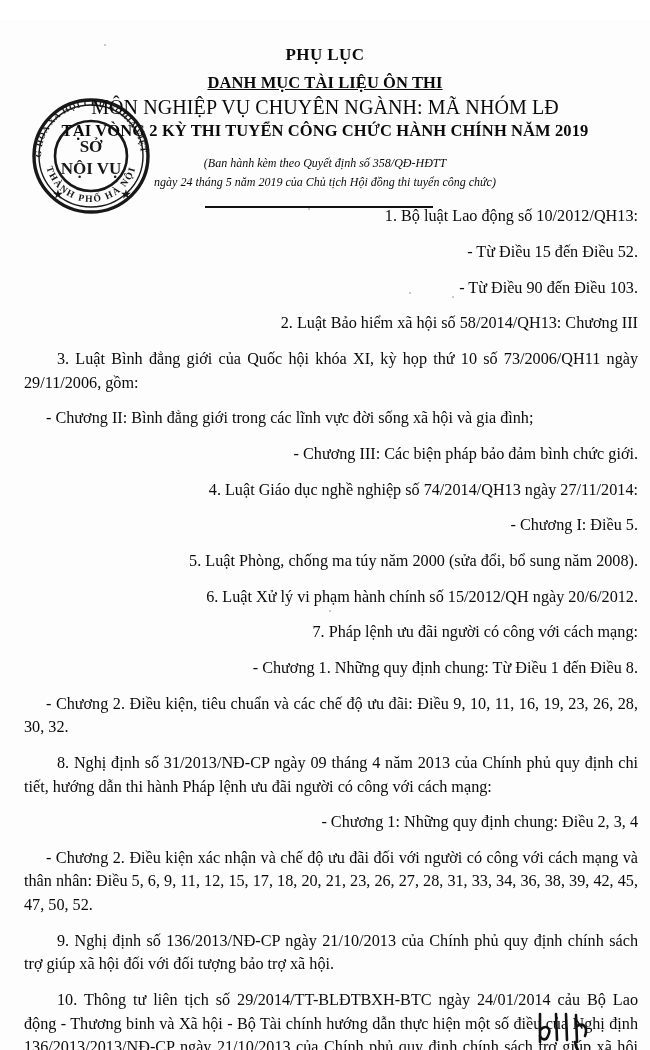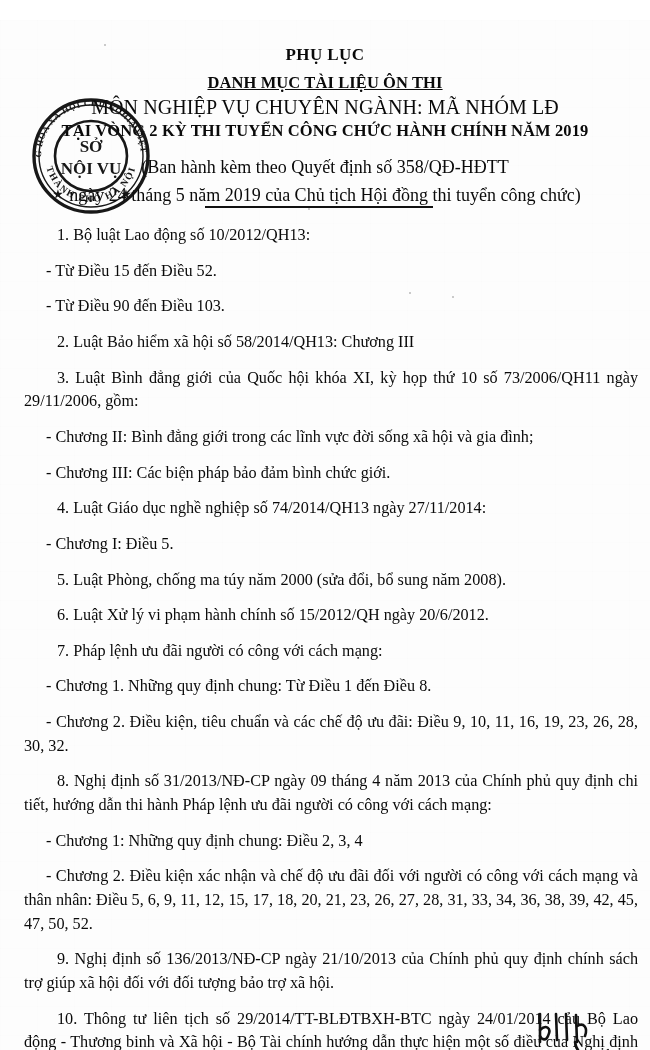--- a/index.html
+++ b/index.html
@@ -67,21 +67,22 @@
   .t-sub3 {
     font-weight: bold;
     font-size: 16.5px;
     line-height: 1.32;
     letter-spacing: 0.1px;
   }
 
   .issue-block {
     margin-top: 12px;
     text-align: center;
-    font-size: 18px;
+    font-style: italic;
+    font-size: 12px;
     line-height: 1.55;
     position: relative;
   }
   .issue-line {
     display: block;
     white-space: nowrap;
   }
   .issue-rule {
     position: absolute;
     left: 205px;
@@ -114,21 +115,21 @@
   .para {
     margin: 0 0 12px 0;
     text-align: justify;
     text-justify: inter-word;
     text-indent: 33px;
   }
   .para.hang {
     text-indent: 22px;
   }
   .para.nowrapish {
-    text-align: left;
+    text-align: right;
   }
   .para:last-child { margin-bottom: 0; }
 
   .sig {
     position: absolute;
     right: 26px;
     bottom: 6px;
     width: 96px;
     height: 58px;
     z-index: 6;

